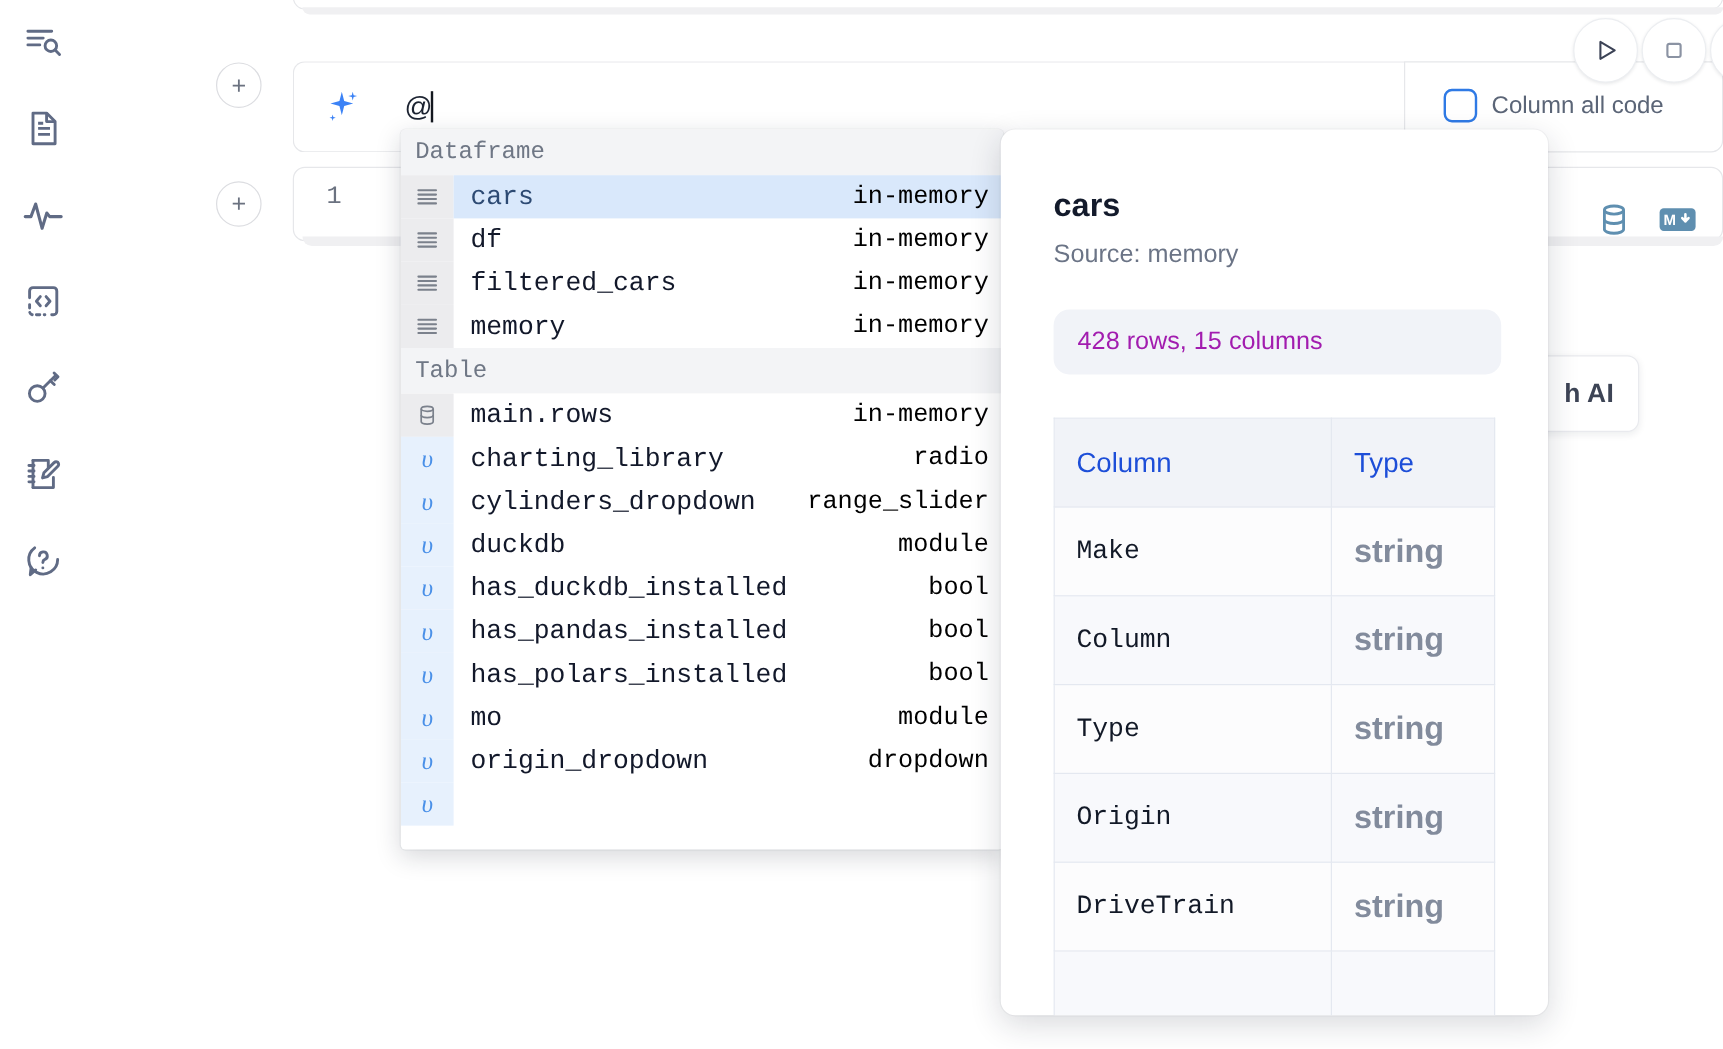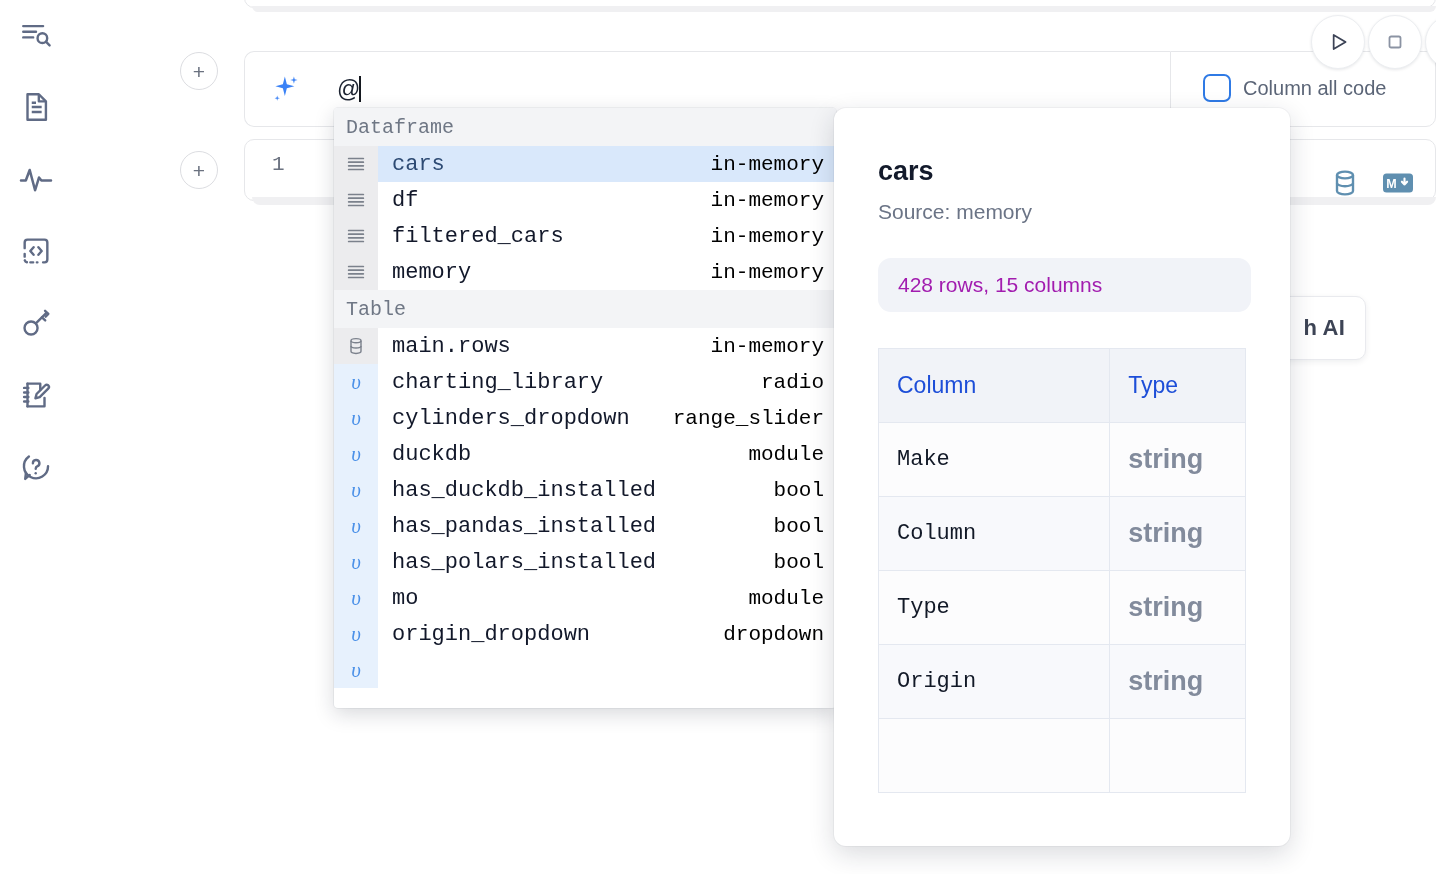--- a/index.html
+++ b/index.html
@@ -429,20 +429,24 @@
           </tr>
           <tr>
             <td class="colname">Type</td>
             <td class="coltype">string</td>
           </tr>
           <tr>
             <td class="colname">Origin</td>
             <td class="coltype">string</td>
           </tr>
           <tr>
+            <td class="colname">DriveTrain</td>
+            <td class="coltype">string</td>
+          </tr>
+          <tr>
             <td class="colname"></td>
             <td class="coltype"></td>
           </tr>
         </tbody>
     </table>
   </div>
 
 </div>
 
 </body></html>

